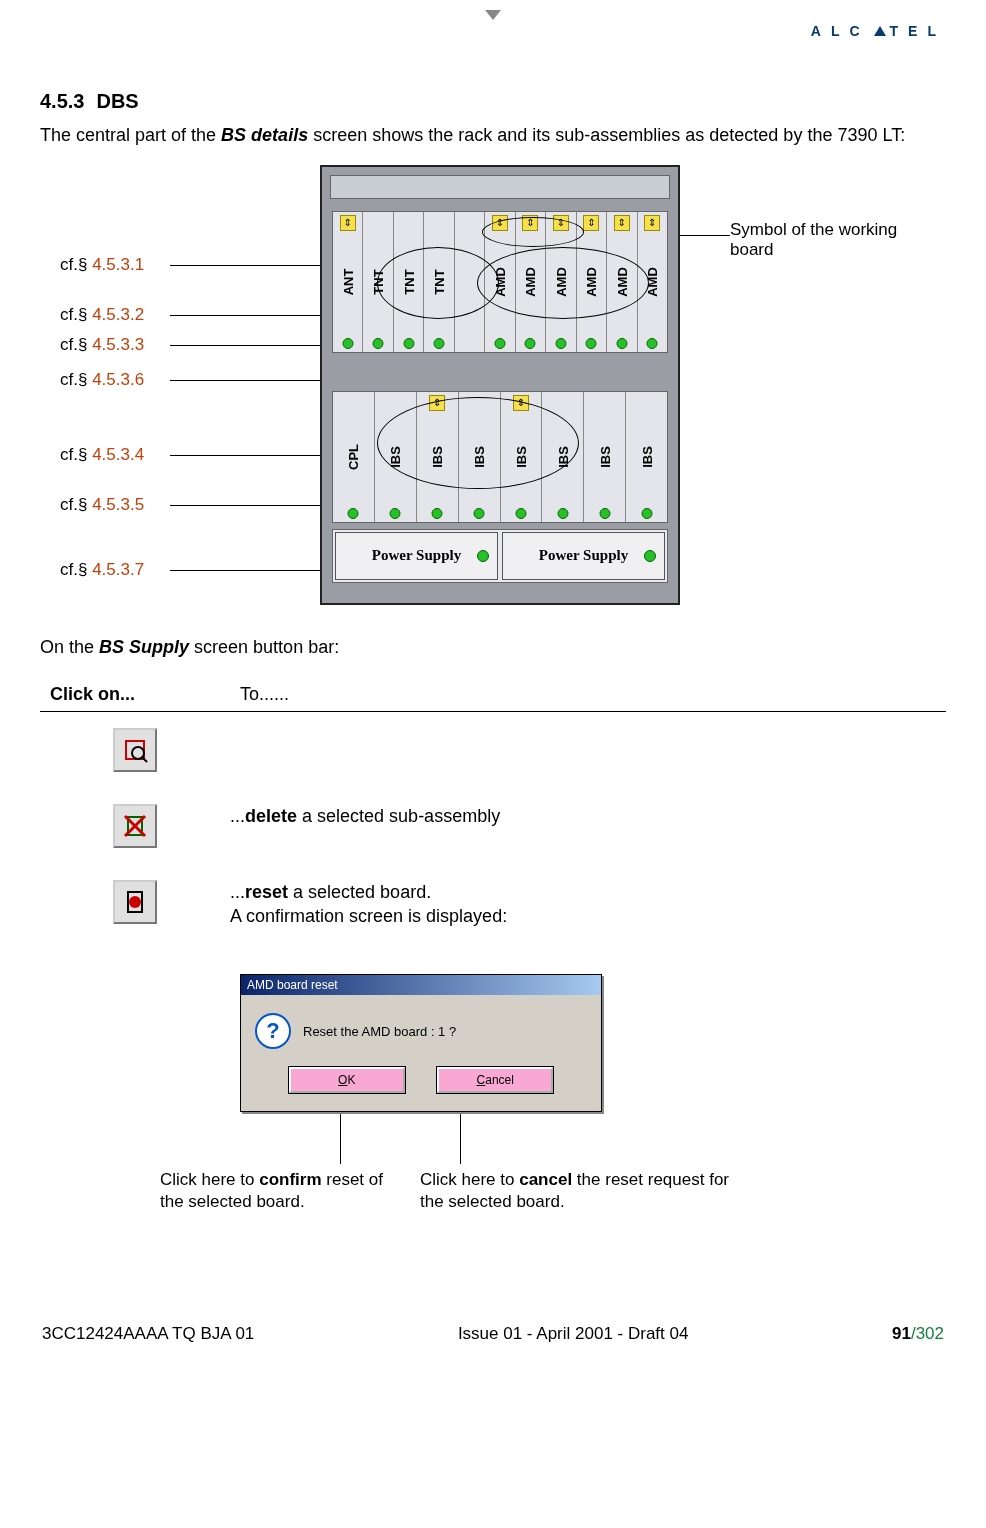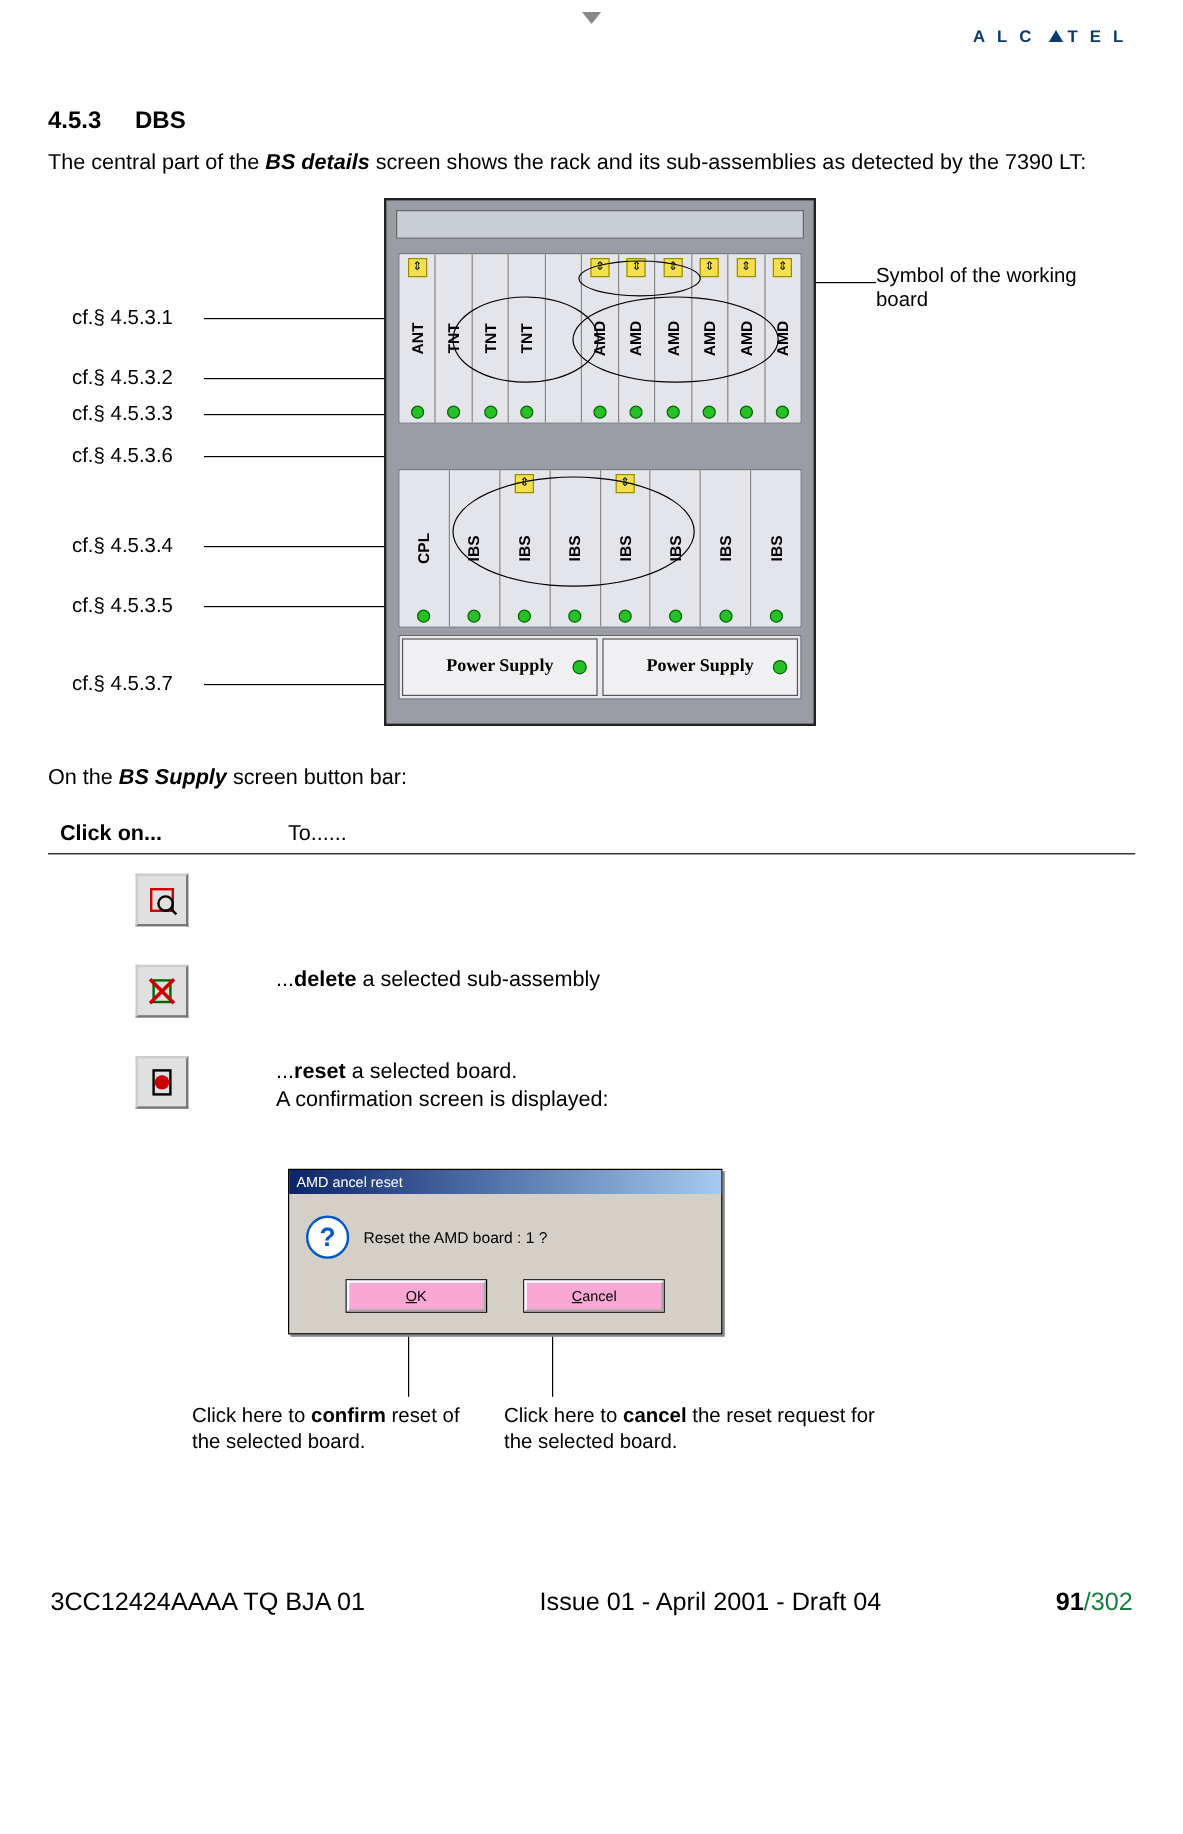--- a/index.html
+++ b/index.html
@@ -41,21 +41,21 @@
     border-right: 6px solid transparent;
     border-bottom: 10px solid #0a3a6e;
     vertical-align: baseline;
     margin: 0 4px;
   }
   h2.section {
     font-size: 20px;
     margin: 50px 0 10px 0;
     font-weight: bold;
   }
-  h2.section .num { margin-right: 28px; }
+  h2.section .num { margin-right: 12px; }
   p.body {
     font-size: 18px;
     line-height: 1.35;
     margin: 6px 0 18px 0;
   }
   .bi { font-weight: bold; font-style: italic; }
   .figure-area {
     position: relative;
     height: 460px;
     margin-bottom: 10px;
@@ -132,21 +132,21 @@
   .vent-led {
     position: absolute; right: 10px; top: 50%; transform: translateY(-50%);
     width: 10px; height: 10px; border-radius: 50%;
     background: #28c028; border: 1px solid #060;
   }
   .callout {
     position: absolute;
     font-size: 17px;
     color: #000;
   }
-  .callout .gr { color: #000000; }
+  .callout .gr { color: #c2410c; }
   .callout-line {
     position: absolute;
     border-top: 1px solid #000;
   }
   .ellipse {
     position: absolute;
     border: 1.5px solid #000;
     border-radius: 50%;
     pointer-events: none;
   }
@@ -240,21 +240,21 @@
     font-size: 17px;
     line-height: 1.3;
   }
   .dlg-line {
     position: absolute;
     border-left: 1px solid #000;
   }
   .footer {
     display: flex;
     justify-content: space-between;
-    font-size: 21px;
+    font-size: 17px;
     padding: 70px 2px 30px 2px;
   }
   .pn-total { color: #15803d; }
 </style>
 </head>
 <body>
 
 <div class="page">
   <div class="header">
     <div class="logo-triangle-down"></div>
@@ -449,21 +449,21 @@
       </div>
       <div class="desc-cell">
         <span>...</span><b>reset</b><span> a selected board.</span><br>
         <span>A confirmation screen is displayed:</span>
       </div>
     </div>
   </div>
 
   <div class="dialog-area">
     <div class="dialog">
-      <div class="dialog-title">AMD ancel reset</div>
+      <div class="dialog-title">AMD board reset</div>
       <div class="dialog-body">
         <div class="q-icon">?</div>
         <div>Reset the AMD board : 1 ?</div>
       </div>
       <div class="dialog-buttons">
         <span class="win-btn"><u>O</u><span>K</span></span>
         <span class="win-btn"><u>C</u><span>ancel</span></span>
       </div>
     </div>
     <div class="dlg-line" style="left:300px; top:140px; height:50px;"></div>

